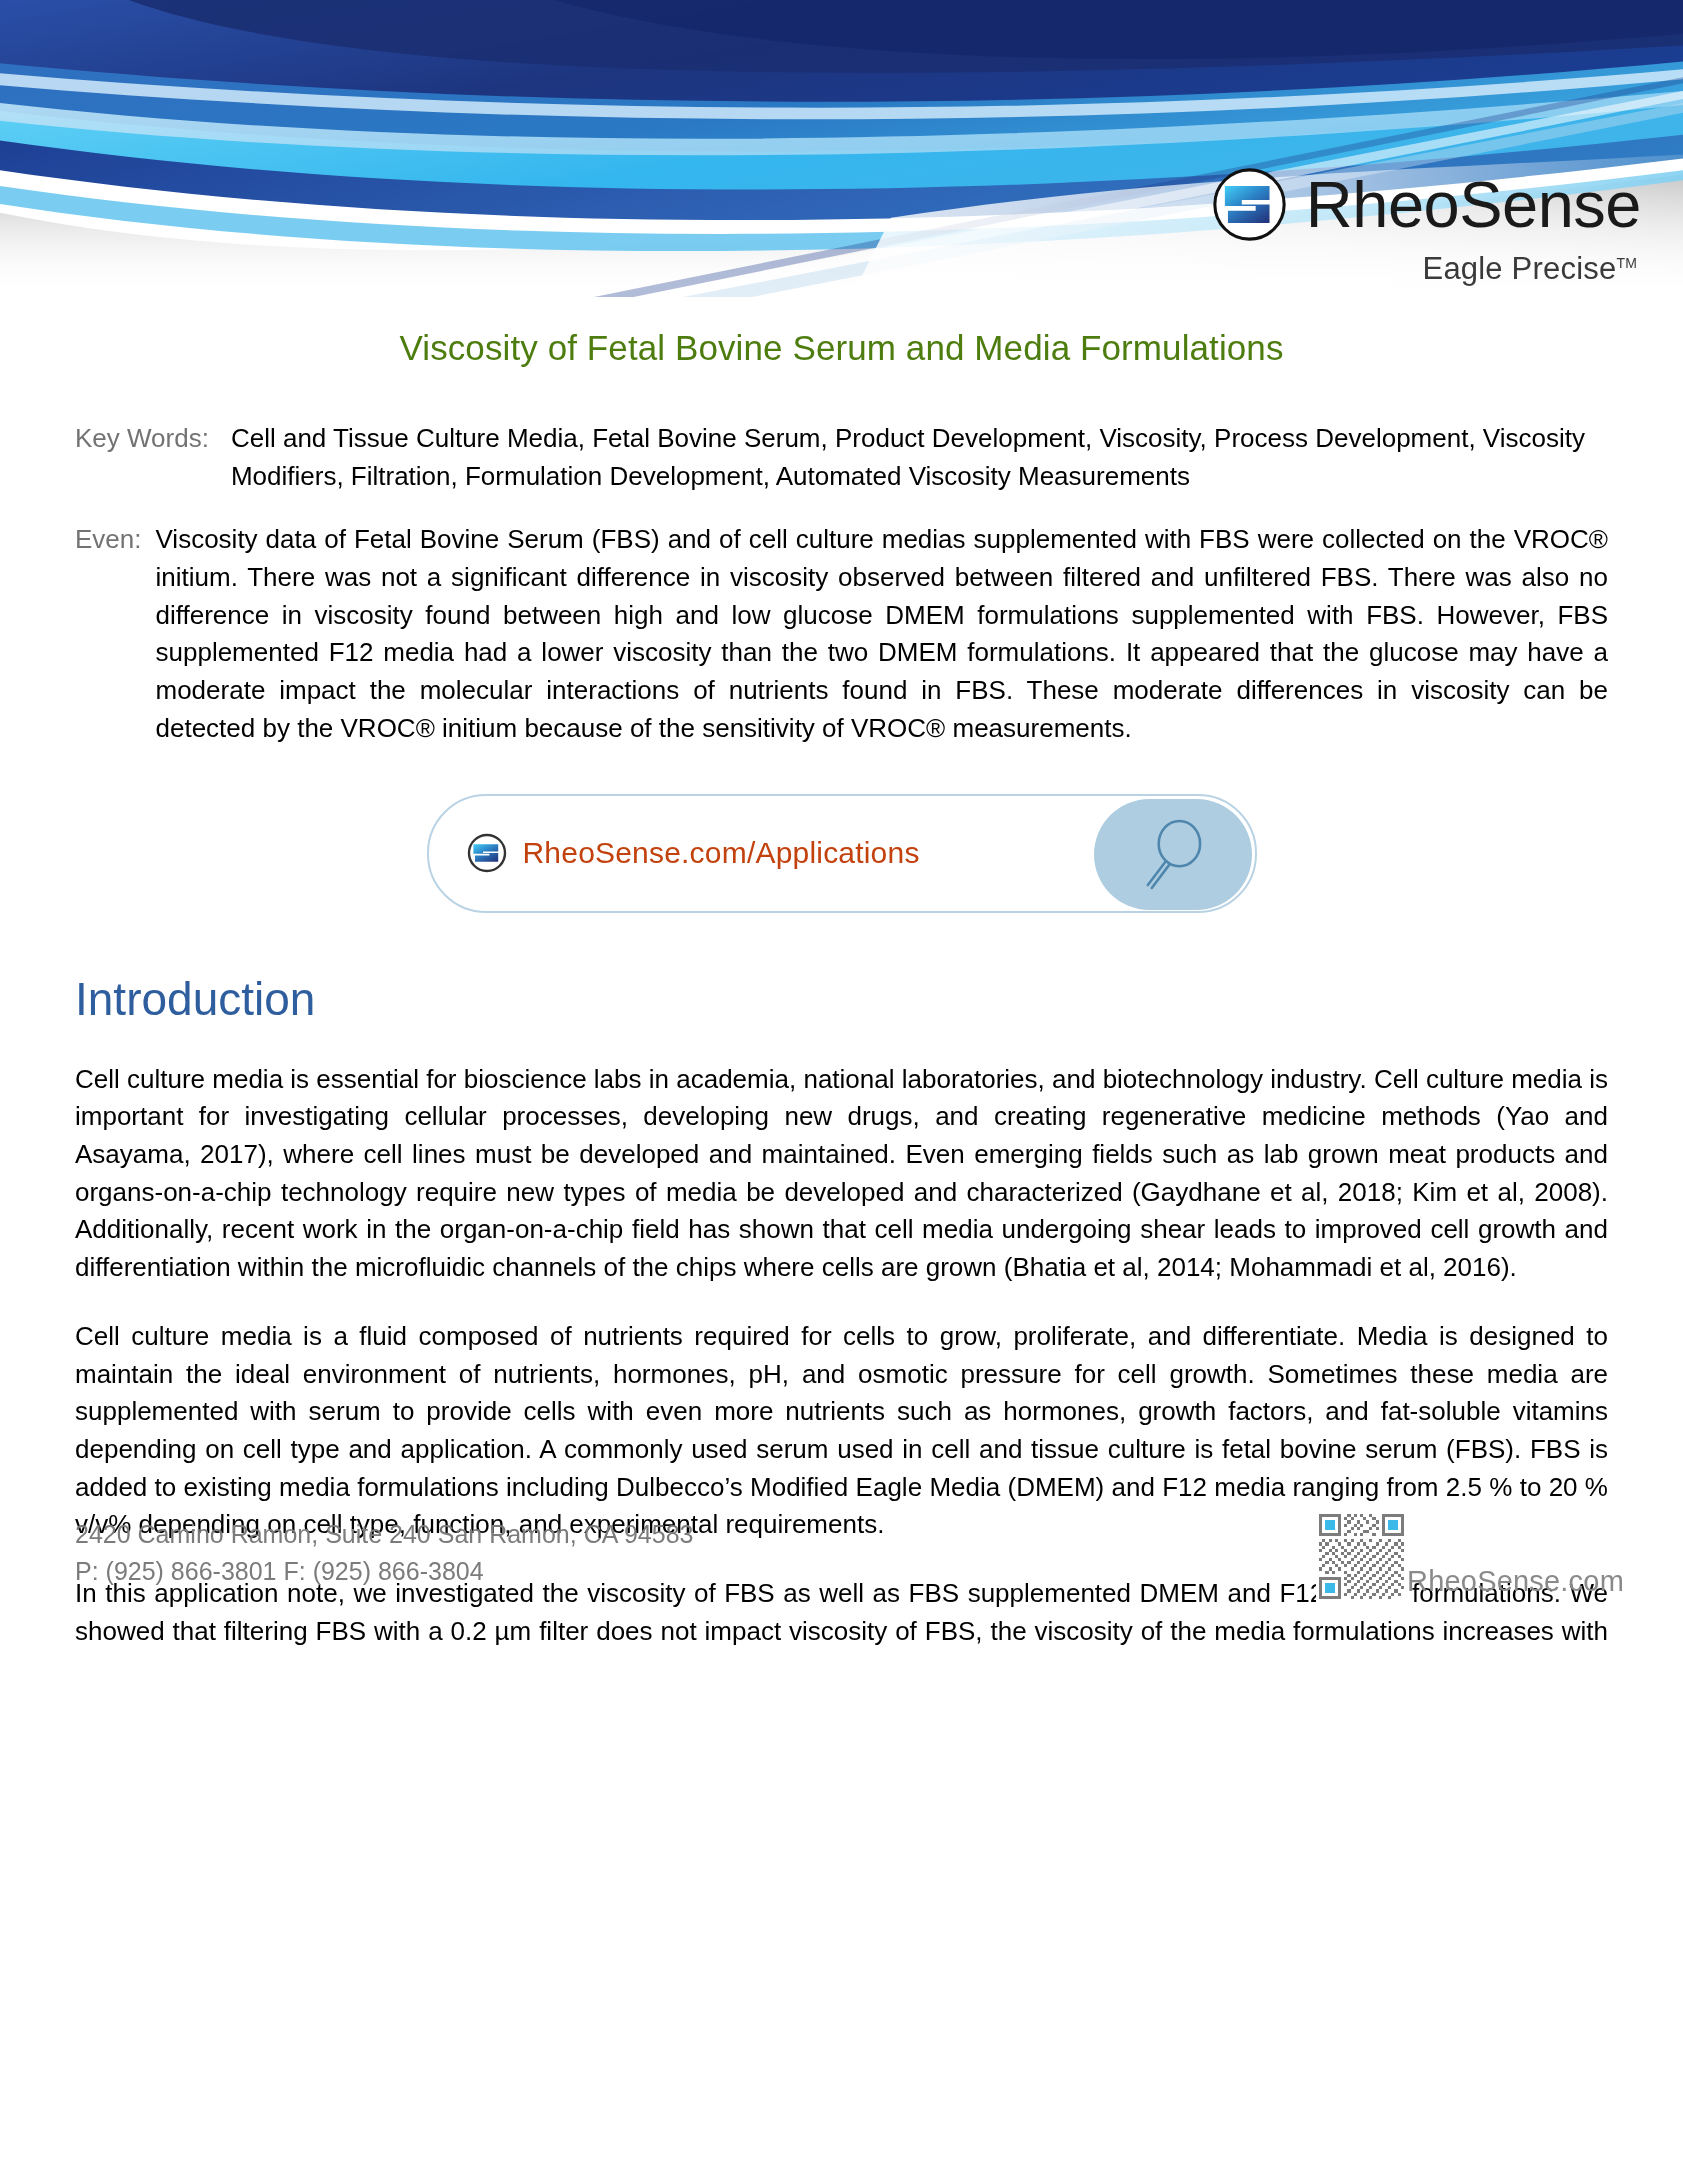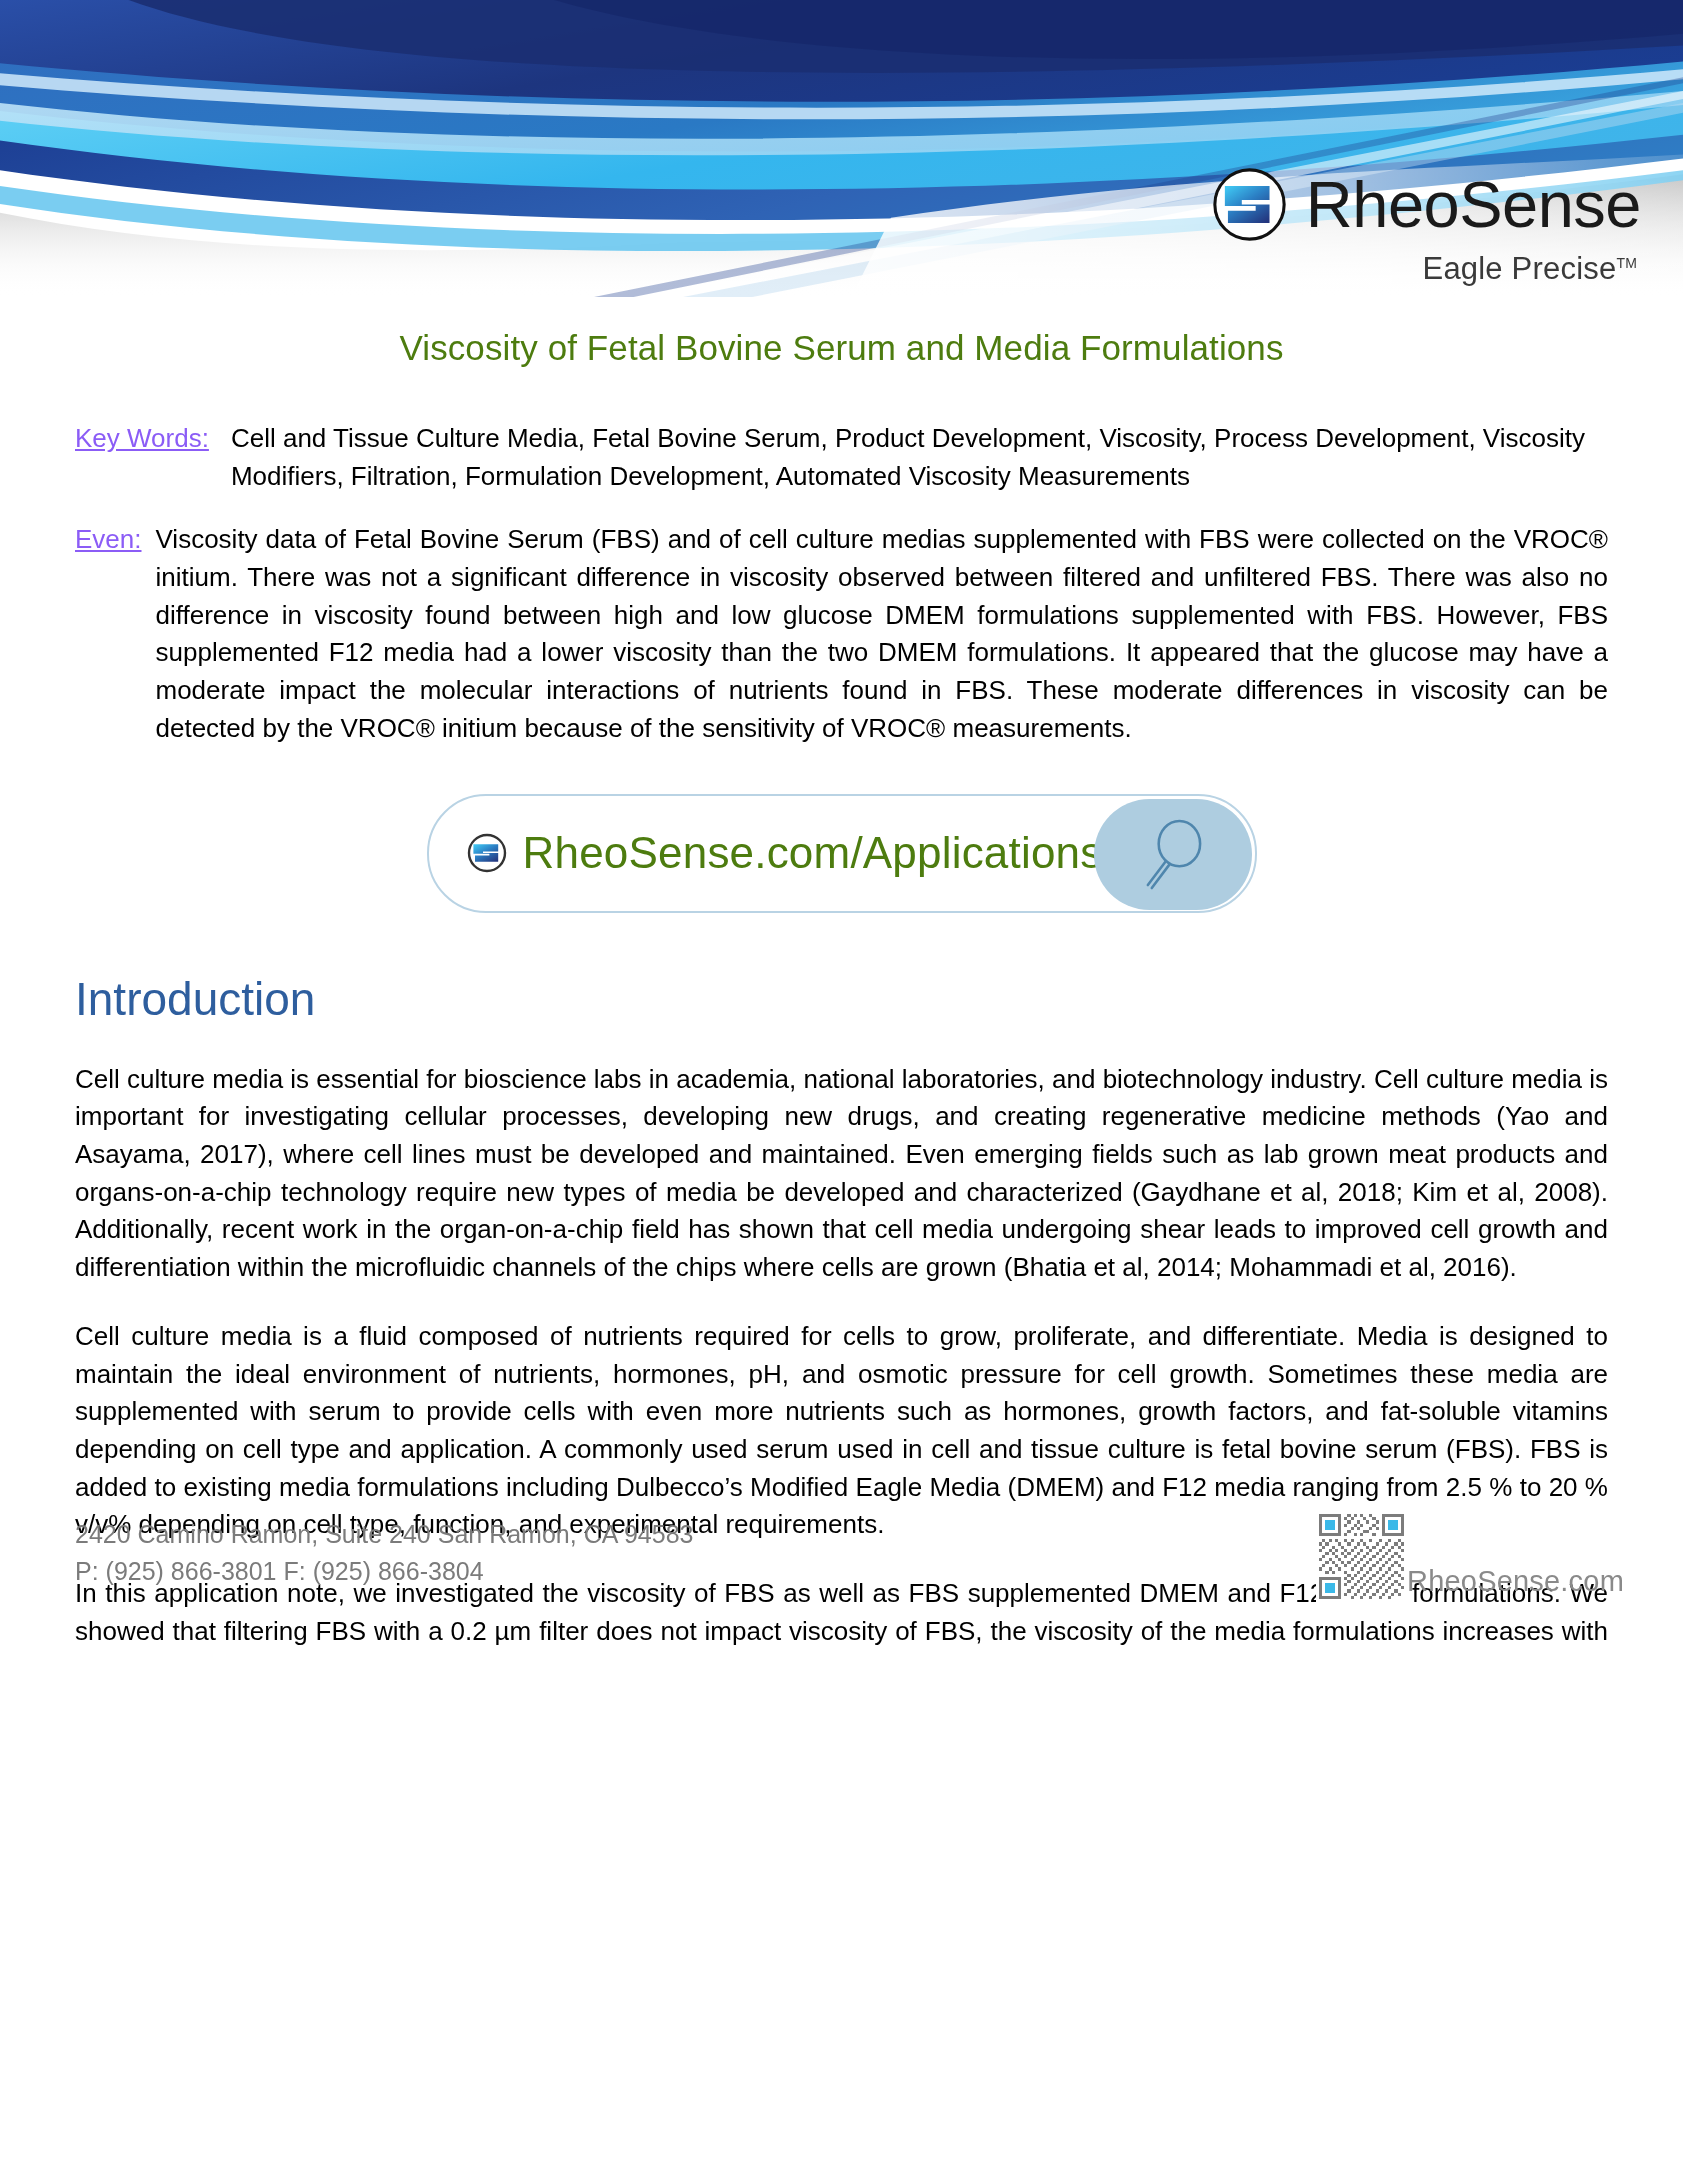--- a/index.html
+++ b/index.html
@@ -79,25 +79,24 @@
   }
 
   .labeled-block {
     display: flex;
     align-items: flex-start;
     margin-bottom: 26px;
   }
   .block-label {
     flex: 0 0 auto;
     font-size: 26px;
-    color: #8b5cf6;
+    color: #737373;
     line-height: 1.45;
     white-space: nowrap;
     padding-right: 14px;
-    text-decoration: underline;
   }
   .block-body {
     flex: 1 1 auto;
     font-size: 26px;
     color: #000;
     line-height: 1.45;
     text-align: justify;
   }
   .keywords-label { padding-right: 22px; }
   .keywords-body { text-align: left; }
@@ -118,22 +117,22 @@
     border-radius: 59px;
     background: #ffffff;
     box-sizing: border-box;
     display: flex;
     align-items: center;
     overflow: hidden;
   }
   .search-logo { margin-left: 38px; width: 40px; height: 40px; flex: 0 0 auto; }
   .search-text {
     margin-left: 16px;
-    font-size: 44px;
-    color: #4d7c0f;
+    font-size: 30px;
+    color: #c2410c;
     letter-spacing: 0.2px;
   }
   .search-go {
     position: absolute;
     right: 3px;
     top: 3px;
     width: 158px;
     height: 111px;
     background: #aecde0;
     border-radius: 57px;

